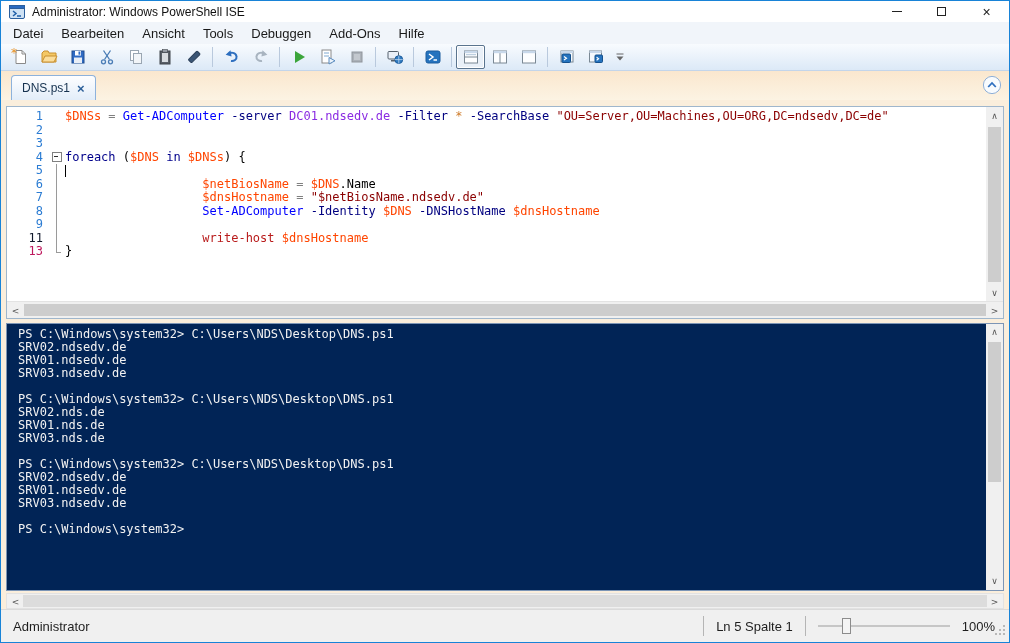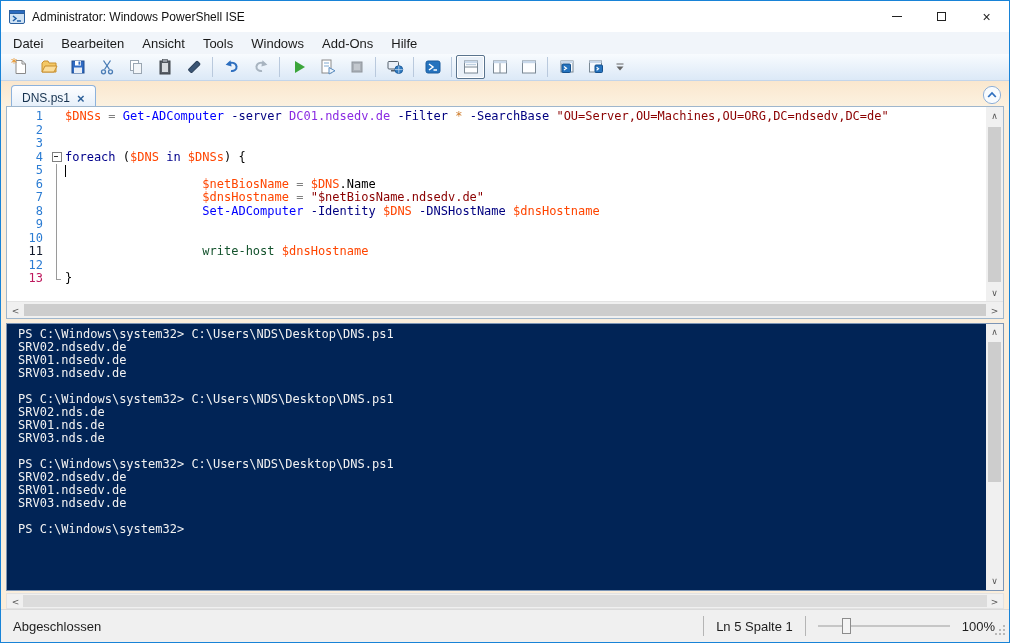--- a/index.html
+++ b/index.html
@@ -3,21 +3,21 @@
 <meta charset="utf-8">
 <style>
   html,body{margin:0;padding:0;background:#cfcfcf;}
   *{box-sizing:border-box;}
   .window{
     position:relative;width:1010px;height:643px;margin:0;
     border:1px solid #1883D7;background:#FAEEDC;overflow:hidden;
     font-family:"Liberation Sans",sans-serif;color:#000;
   }
   
-  .titlebar{height:31px;background:#ffffff;display:flex;align-items:center;}
+  .titlebar{height:21px;background:#ffffff;display:flex;align-items:center;}
   .app-icon{width:16px;height:16px;margin:0 7px 0 8px;flex:0 0 auto;}
   .title-text{font-size:12px;color:#111;}
   .caption-buttons{margin-left:auto;display:flex;height:100%;}
   .cap-btn{width:45px;height:100%;display:flex;align-items:center;justify-content:center;color:#222;}
   .glyph-min{width:10px;height:1px;background:#222;display:block;}
   .glyph-max{width:9px;height:9px;border:1px solid #222;display:block;}
   .glyph-close{font-size:14px;line-height:1;}
   
   .menubar{height:22px;background:#F1F5FA;display:flex;align-items:center;padding-left:3px;font-size:13px;}
   .menu-item{padding:2px 9px;color:#1a1a1a;}
@@ -102,21 +102,21 @@
           <span class="glyph-close">×</span>
         </div>
     </div>
   </div>
 
   <div class="menubar" id="menubar">
       <div class="menu-item">Datei</div>
       <div class="menu-item">Bearbeiten</div>
       <div class="menu-item">Ansicht</div>
       <div class="menu-item">Tools</div>
-      <div class="menu-item">Windows</div>
+      <div class="menu-item">Debuggen</div>
       <div class="menu-item">Add-Ons</div>
       <div class="menu-item">Hilfe</div>
     </div>
 
   <div class="toolbar" id="toolbar">
       <div class="tb-btn">
         <span>
           <svg width="18" height="18" viewBox="0 0 18 18">
             <path d="M5 2.5h6l3.5 3.5v9.5H5z" fill="#fff" stroke="#8a8a8a"></path>
             <path d="M11 2.5V6h3.5" fill="none" stroke="#8a8a8a"></path>
@@ -320,23 +320,21 @@
     <div class="code-scroll" id="code-area">
         <div class="ed-line"><span class="ln" style="color: rgb(43, 124, 211);">1</span><span class="fold"></span><span class="code"><span style="color: rgb(255, 69, 0);">$DNSs</span><span style="color: rgb(128, 128, 128);"> = </span><span style="color: rgb(0, 0, 255);">Get-ADComputer</span><span style="color: rgb(0, 0, 0);"> </span><span style="color: rgb(0, 0, 128);">-server</span><span style="color: rgb(0, 0, 0);"> </span><span style="color: rgb(138, 43, 226);">DC01.ndsedv.de</span><span style="color: rgb(0, 0, 0);"> </span><span style="color: rgb(0, 0, 128);">-Filter</span><span style="color: rgb(0, 0, 0);"> </span><span style="color: rgb(206, 123, 41);">*</span><span style="color: rgb(0, 0, 0);"> </span><span style="color: rgb(0, 0, 128);">-SearchBase</span><span style="color: rgb(0, 0, 0);"> </span><span style="color: rgb(139, 0, 0);">"OU=Server,OU=Machines,OU=ORG,DC=ndsedv,DC=de"</span></span></div>
         <div class="ed-line"><span class="ln" style="color: rgb(43, 124, 211);">2</span><span class="fold"></span><span class="code"></span></div>
         <div class="ed-line"><span class="ln" style="color: rgb(43, 124, 211);">3</span><span class="fold"></span><span class="code"></span></div>
         <div class="ed-line"><span class="ln" style="color: rgb(43, 124, 211);">4</span><span class="fold box"></span><span class="code"><span style="color: rgb(0, 0, 139);">foreach</span><span style="color: rgb(0, 0, 0);"> (</span><span style="color: rgb(255, 69, 0);">$DNS</span><span style="color: rgb(0, 0, 0);"> </span><span style="color: rgb(0, 0, 139);">in</span><span style="color: rgb(0, 0, 0);"> </span><span style="color: rgb(255, 69, 0);">$DNSs</span><span style="color: rgb(0, 0, 0);">) {</span></span></div>
         <div class="ed-line"><span class="ln" style="color: rgb(43, 124, 211);">5</span><span class="fold line"></span><span class="code"><span class="caret"></span></span></div>
         <div class="ed-line"><span class="ln" style="color: rgb(43, 124, 211);">6</span><span class="fold line"></span><span class="code"><span style="color: rgb(0, 0, 0);">                   </span><span style="color: rgb(255, 69, 0);">$netBiosName</span><span style="color: rgb(128, 128, 128);"> = </span><span style="color: rgb(255, 69, 0);">$DNS</span><span style="color: rgb(0, 0, 0);">.Name</span></span></div>
         <div class="ed-line"><span class="ln" style="color: rgb(43, 124, 211);">7</span><span class="fold line"></span><span class="code"><span style="color: rgb(0, 0, 0);">                   </span><span style="color: rgb(255, 69, 0);">$dnsHostname</span><span style="color: rgb(128, 128, 128);"> = </span><span style="color: rgb(139, 0, 0);">"$netBiosName.ndsedv.de"</span></span></div>
         <div class="ed-line"><span class="ln" style="color: rgb(43, 124, 211);">8</span><span class="fold line"></span><span class="code"><span style="color: rgb(0, 0, 0);">                   </span><span style="color: rgb(0, 0, 255);">Set-ADComputer</span><span style="color: rgb(0, 0, 0);"> </span><span style="color: rgb(0, 0, 128);">-Identity</span><span style="color: rgb(0, 0, 0);"> </span><span style="color: rgb(255, 69, 0);">$DNS</span><span style="color: rgb(0, 0, 0);"> </span><span style="color: rgb(0, 0, 128);">-DNSHostName</span><span style="color: rgb(0, 0, 0);"> </span><span style="color: rgb(255, 69, 0);">$dnsHostname</span></span></div>
         <div class="ed-line"><span class="ln" style="color: rgb(43, 124, 211);">9</span><span class="fold line"></span><span class="code"></span></div>
-        <div class="ed-line"><span class="ln" style="color: rgb(43, 124, 211);">10</span><span class="fold line"></span><span class="code"></span></div>
-        <div class="ed-line"><span class="ln" style="color: #0f172a;">11</span><span class="fold line"></span><span class="code"><span style="color: rgb(0, 0, 0);">                   </span><span style="color: #14532d;">write-host</span><span style="color: rgb(0, 0, 0);"> </span><span style="color: rgb(255, 69, 0);">$dnsHostname</span></span></div>
-        <div class="ed-line"><span class="ln" style="color: rgb(43, 124, 211);">12</span><span class="fold line"></span><span class="code"></span></div>
+        <div class="ed-line"><span class="ln" style="color: #0f172a;">11</span><span class="fold line"></span><span class="code"><span style="color: rgb(0, 0, 0);">                   </span><span style="color: #b91c1c;">write-host</span><span style="color: rgb(0, 0, 0);"> </span><span style="color: rgb(255, 69, 0);">$dnsHostname</span></span></div>
         <div class="ed-line"><span class="ln" style="color: #be185d;">13</span><span class="fold corner"></span><span class="code"><span style="color: rgb(0, 0, 0);">}</span></span></div>
       </div>
     <div class="sb ed-vscroll">
       <div class="sb-arrow" style="top:0;">∧</div>
       <div class="sb-thumb" style="left:2px;right:2px;top:20px;height:155px;"></div>
       <div class="sb-arrow" style="bottom:0;">∨</div>
     </div>
     <div class="sb ed-hscroll">
       <div class="sb-arrow" style="left:0;">&lt;</div>
       <div class="sb-thumb" style="top:2px;bottom:2px;left:17px;right:17px;"></div>
@@ -352,21 +350,21 @@
       <div class="sb-arrow" style="bottom:0;">∨</div>
     </div>
   </div>
   <div class="console-hscroll">
     <div class="sb-arrow" style="left:0;top:-1px;">&lt;</div>
     <div class="sb-thumb" style="top:1px;bottom:1px;left:16px;right:16px;background:#DCDCDC;"></div>
     <div class="sb-arrow" style="right:0;top:-1px;">&gt;</div>
   </div>
 
   <div class="statusbar">
-    <span class="status-msg">Abgeschlossen</span>
+    <span class="status-msg">Administrator</span>
     <div class="status-right">
       <span class="st-sep"></span>
       <span>Ln 5  Spalte 1</span>
       <span class="st-sep"></span>
       <div class="slider">
         <div class="slider-track"></div>
         <div class="slider-thumb"></div>
       </div>
       <span>100%</span>
     </div>

